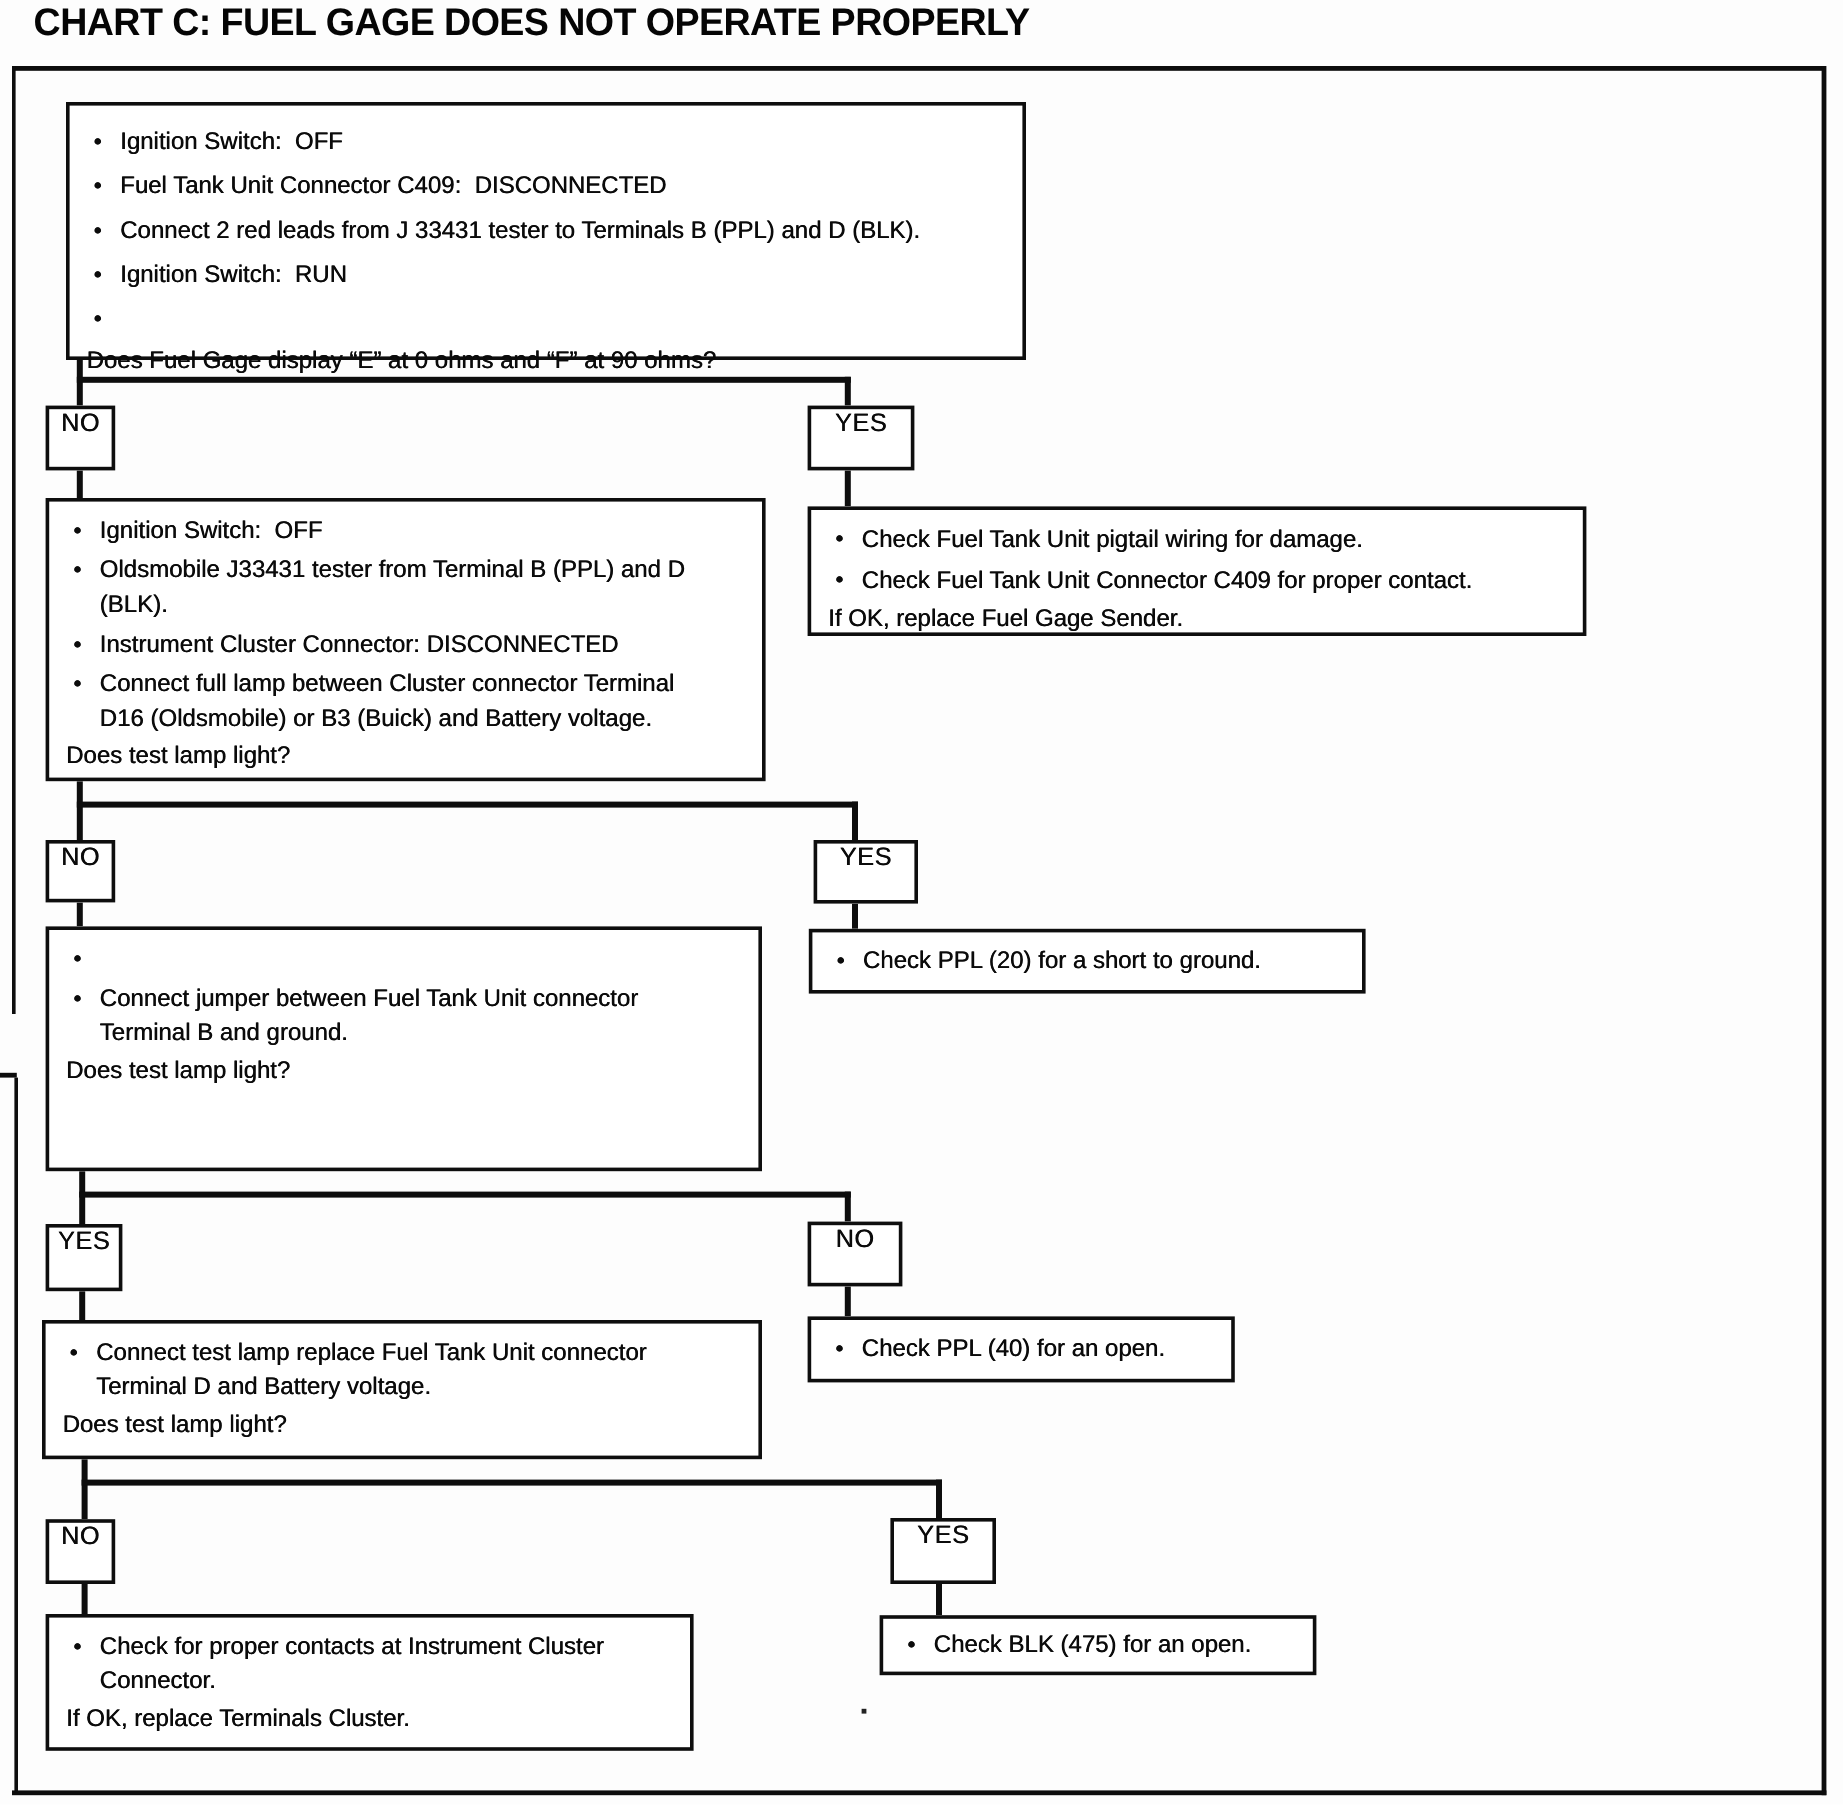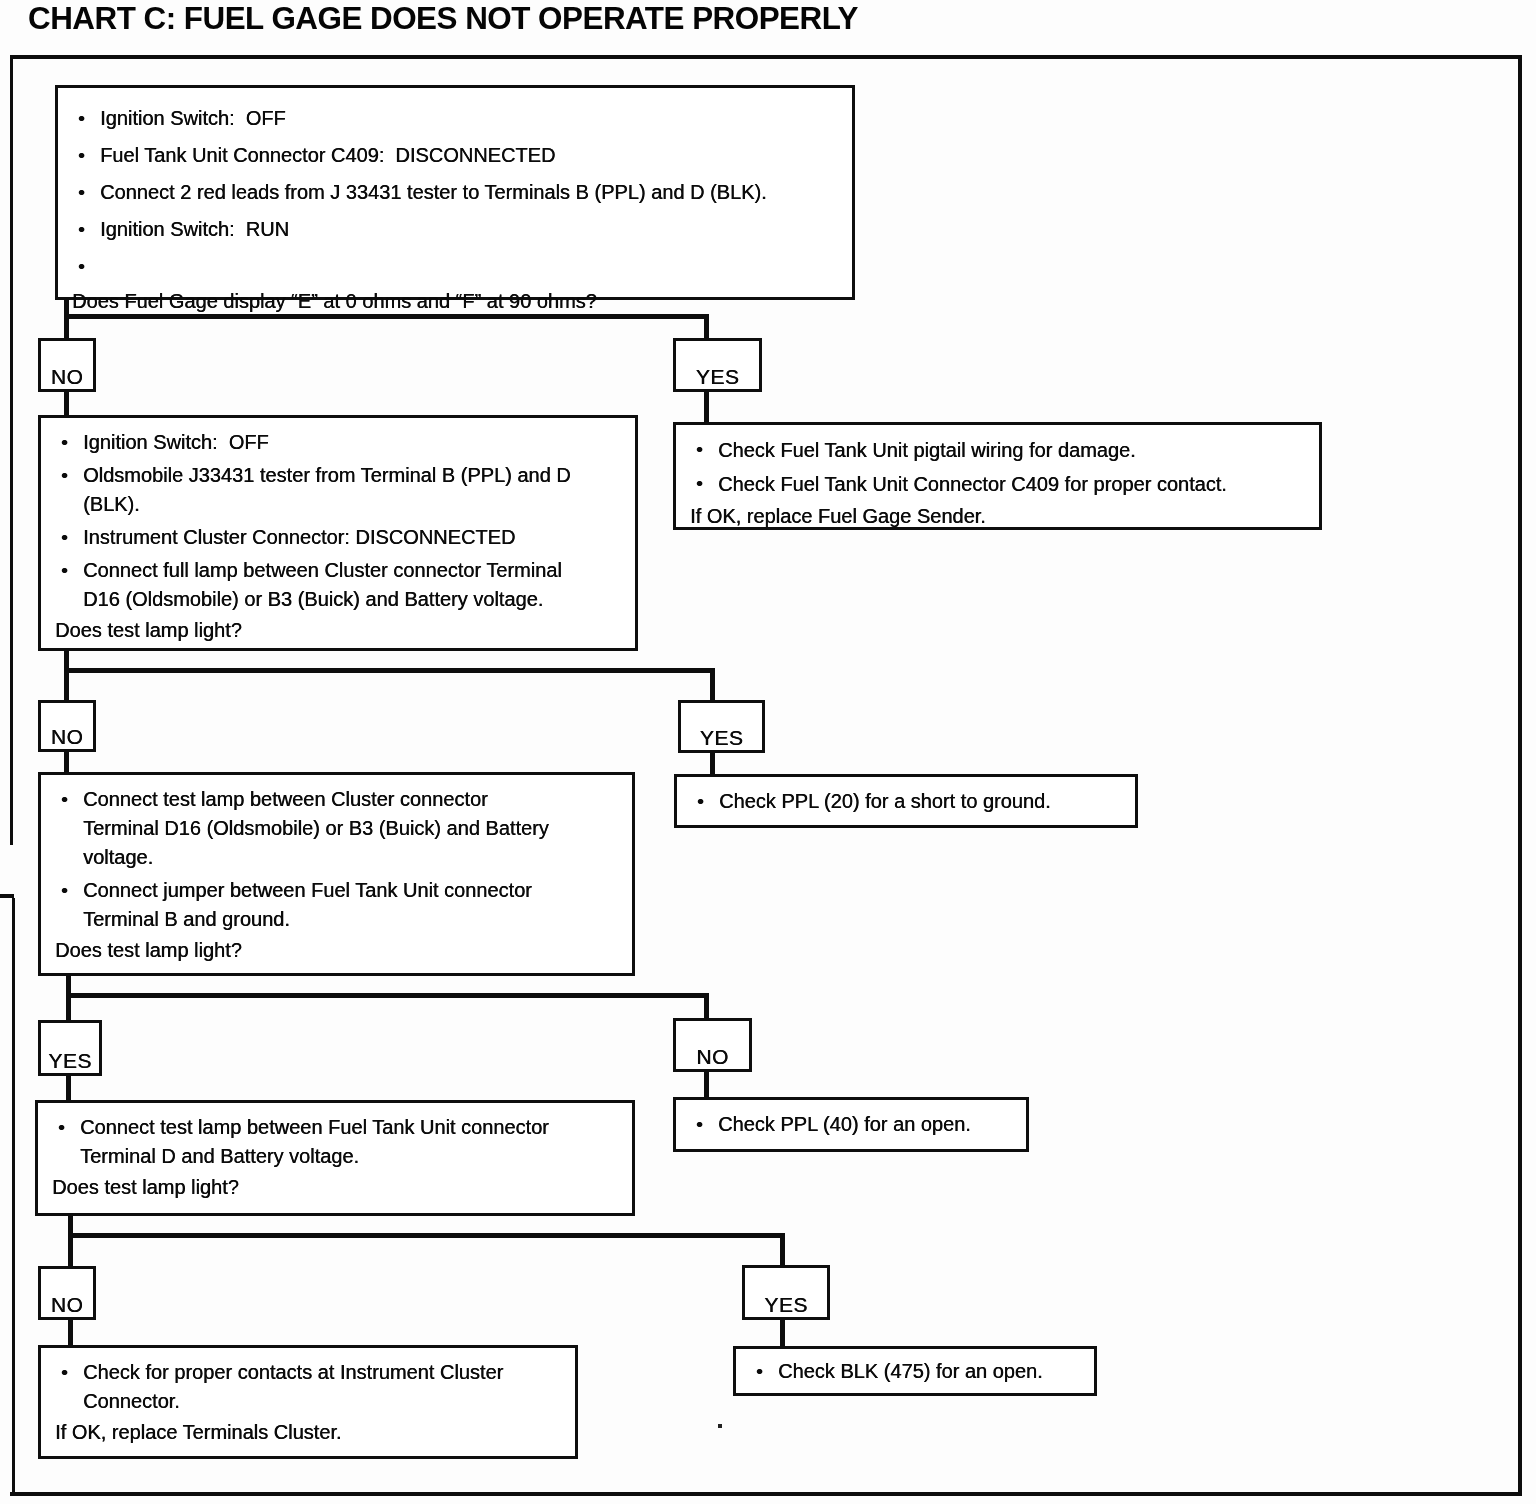--- a/index.html
+++ b/index.html
@@ -24,21 +24,21 @@
     padding:10px 8px 6px 14px;
     text-shadow:0.4px 0 0 currentColor;
   }
   .roomy{line-height:33px;padding-top:14px;}
   .item{display:flex;align-items:flex-start;}
   .item + .item{margin-top:4px;}
   .dot{flex:0 0 22px;padding-left:6px;font-size:19px;}
   .txt{white-space:pre-wrap;}
   .plain{white-space:pre-wrap;margin-top:2px;}
   .label{
-    display:flex;align-items:flex-end;justify-content:center;
+    display:flex;align-items:flex-start;justify-content:center;
     font-size:21px;letter-spacing:0.5px;
     text-shadow:0.4px 0 0 currentColor;
   }
   .oneline{display:flex;align-items:center;padding-top:0;padding-bottom:0;}
   .speck{position:absolute;background:#222;}
 </style>
 </head>
 <body>
 
 <div class="page">
@@ -144,23 +144,20 @@
   <div class="box label" style="left:38px;top:700px;width:58px;height:52px">
       <span>NO</span>
     </div>
   <div class="box label" style="left:678px;top:700px;width:87px;height:53px">
       <span>YES</span>
     </div>
 
   <div class="box step" style="left:38px;top:772px;width:597px;height:204px">
     <div class="item">
         <span class="dot">•</span>
-        <span class="txt">Connect test lamp between Cluster connector
-Terminal D16 (Oldsmobile) or B3 (Buick) and Battery
-voltage.</span>
       </div>
     <div class="item">
         <span class="dot">•</span>
         <span class="txt">Connect jumper between Fuel Tank Unit connector
 Terminal B and ground.</span>
       </div>
     <div class="plain">Does test lamp light?</div>
   </div>
 
   <div class="box result oneline" style="left:674px;top:774px;width:464px;height:54px">
@@ -173,21 +170,21 @@
   <div class="box label" style="left:38px;top:1020px;width:64px;height:56px">
       <span>YES</span>
     </div>
   <div class="box label" style="left:673px;top:1018px;width:79px;height:54px">
       <span>NO</span>
     </div>
 
   <div class="box step" style="left:35px;top:1100px;width:600px;height:116px">
     <div class="item">
         <span class="dot">•</span>
-        <span class="txt">Connect test lamp between Fuel Tank Unit connector
+        <span class="txt">Connect test lamp replace Fuel Tank Unit connector
 Terminal D and Battery voltage.</span>
       </div>
     <div class="plain">Does test lamp light?</div>
   </div>
 
   <div class="box result oneline" style="left:673px;top:1097px;width:356px;height:55px">
     <div class="item">
         <span class="dot">•</span>
         <span class="txt">Check PPL (40) for an open.</span>
       </div>

